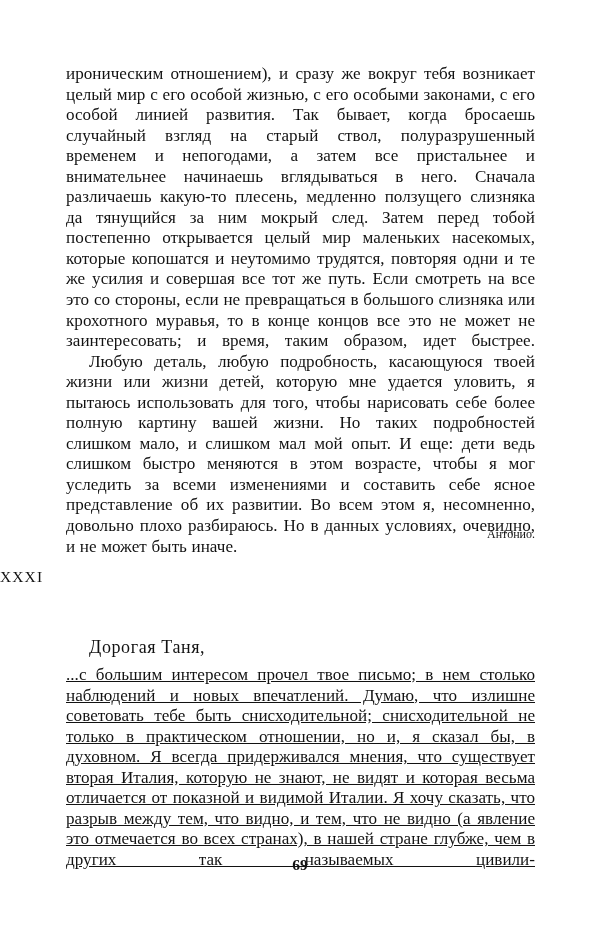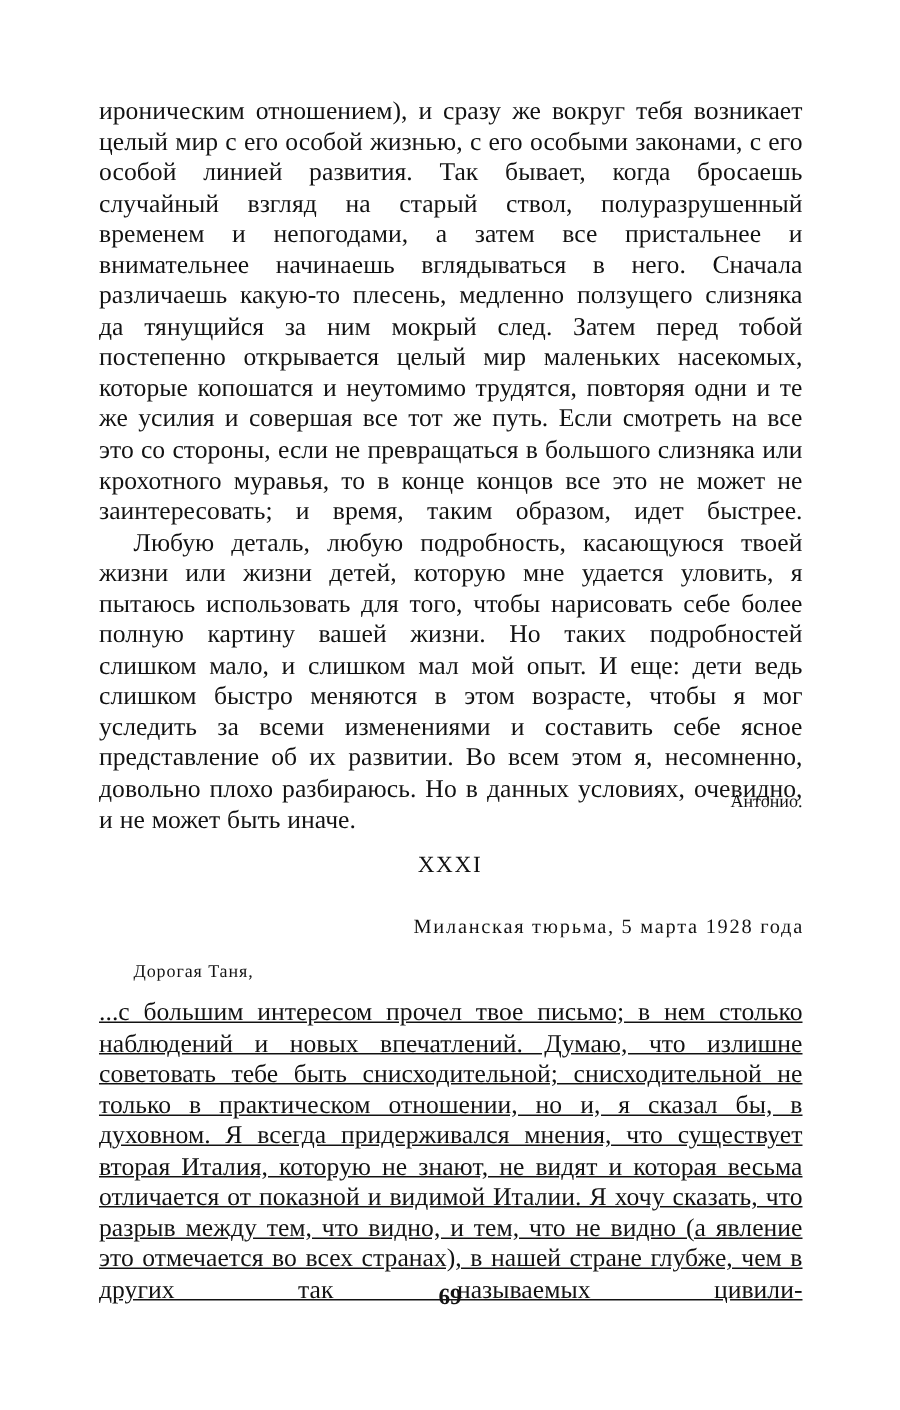--- a/index.html
+++ b/index.html
@@ -63,21 +63,21 @@
     text-align: right;
     font-size: 12px;
     line-height: 20.55px;
   }
 
   .section-number {
     position: absolute;
     left: 0;
     top: 567px;
     width: 600px;
-    text-align: center;
+    text-align: left;
     font-size: 15.5px;
     letter-spacing: 1.1px;
     line-height: 20px;
   }
 
   .dateline {
     position: absolute;
     left: 66px;
     top: 608px;
     width: 470px;
@@ -85,21 +85,21 @@
     font-size: 13.6px;
     letter-spacing: 1.15px;
     line-height: 20px;
   }
 
   .greeting {
     position: absolute;
     left: 66px;
     top: 637px;
     width: 469px;
-    font-size: 12px;
+    font-size: 18px;
     line-height: 20.55px;
     text-indent: 23px;
     letter-spacing: 0.6px;
   }
 
   .text-block-2 {
     position: absolute;
     left: 66px;
     top: 665px;
     width: 469px;
@@ -129,21 +129,20 @@
 
   <div class="text-block">
     <p class="para full-justify">ироническим отношением), и сразу же вокруг тебя возникает целый мир с его особой жизнью, с его особыми законами, с его особой линией развития. Так бывает, когда бросаешь случайный взгляд на старый ствол, полуразрушенный временем и непогодами, а затем все пристальнее и внимательнее начинаешь вглядываться в него. Сначала различаешь какую-то плесень, медленно ползущего слизняка да тянущийся за ним мокрый след. Затем перед тобой постепенно открывается целый мир маленьких насекомых, которые копошатся и неутомимо трудятся, повторяя одни и те же усилия и совершая все тот же путь. Если смотреть на все это со стороны, если не превращаться в большого слизняка или крохотного муравья, то в конце концов все это не может не заинтересовать; и время, таким образом, идет быстрее.</p>
     <p class="para indent">Любую деталь, любую подробность, касающуюся твоей жизни или жизни детей, которую мне удается уловить, я пытаюсь использовать для того, чтобы нарисовать себе более полную картину вашей жизни. Но таких подробностей слишком мало, и слишком мал мой опыт. И еще: дети ведь слишком быстро меняются в этом возрасте, чтобы я мог уследить за всеми изменениями и составить себе ясное представление об их развитии. Во всем этом я, несомненно, довольно плохо разбираюсь. Но в данных условиях, очевидно, и не может быть иначе.</p>
   </div>
 
   <div class="signature">Антонио.</div>
 
   <div class="section-number">XXXI</div>
 
-  <div class="dateline">Миланская тюрьма, 5 марта 1928 года</div>
 
   <div class="greeting">Дорогая Таня,</div>
 
   <div class="text-block-2">
     <p class="para full-justify">...с большим интересом прочел твое письмо; в нем столько наблюдений и новых впечатлений. Думаю, что излишне советовать тебе быть снисходительной; снисходительной не только в практическом отношении, но и, я сказал бы, в духовном. Я всегда придерживался мнения, что существует вторая Италия, которую не знают, не видят и которая весьма отличается от показной и видимой Италии. Я хочу сказать, что разрыв между тем, что видно, и тем, что не видно (а явление это отмечается во всех странах), в нашей стране глубже, чем в других так называемых цивили-</p>
   </div>
 
   <div class="page-number">69</div>
 
 </div>

